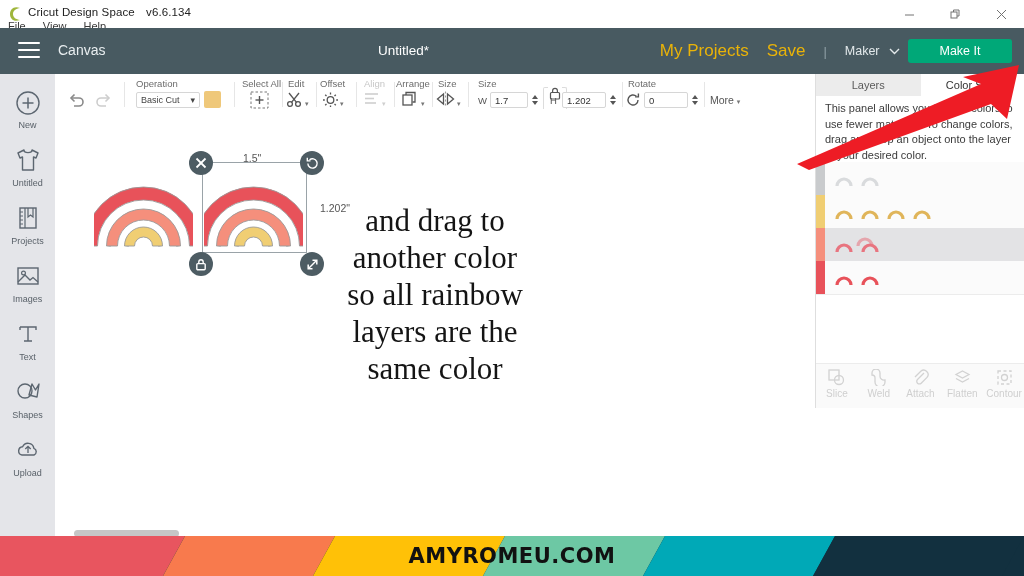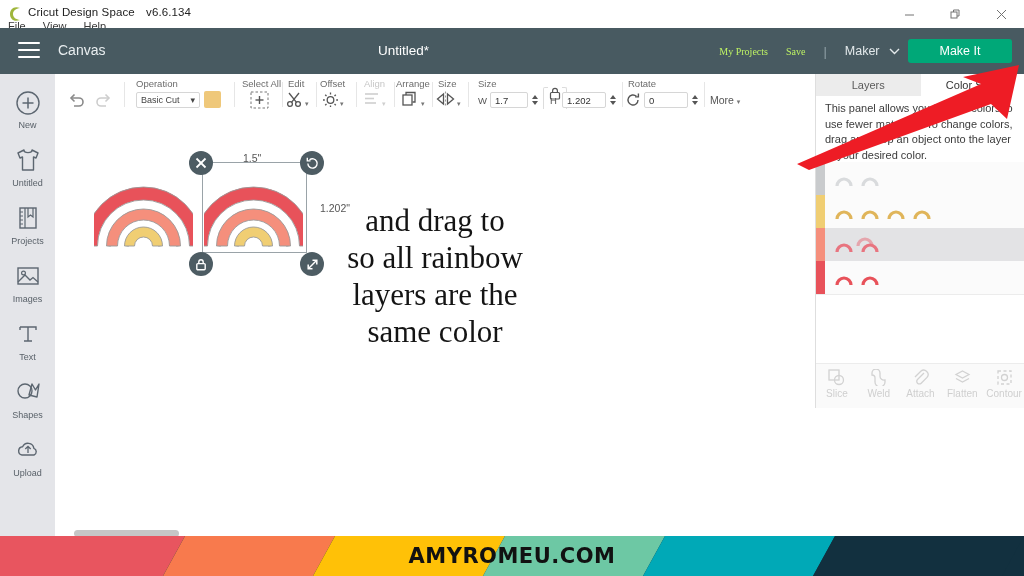--- a/index.html
+++ b/index.html
@@ -17,21 +17,21 @@
   .menubar span{margin-right:14px;cursor:default;}
   .wbtn{position:absolute;top:0;width:46px;height:28px;display:flex;align-items:center;justify-content:center;}
   .wbtn svg{opacity:.75;}
   
   .appbar{position:absolute;left:0;top:28px;width:1024px;height:46px;background:#485A61;}
   .hamburger{position:absolute;left:18px;top:14px;width:22px;height:17px;}
   .hamburger i{display:block;height:2px;background:#fff;margin-bottom:5px;border-radius:1px;}
   .canvas-label{position:absolute;left:58px;top:14px;color:#e9eef0;font-size:14px;}
   .proj-title{position:absolute;left:378px;top:15px;color:#fff;font-size:13.5px;}
   .hdr-right{position:absolute;right:0;top:0;height:46px;display:flex;align-items:center;}
-  .hdr-link{color:#bef264;font-size:10px;margin-right:18px;cursor:pointer;font-family:Liberation Serif, serif;}
+  .hdr-link{color:#eab308;font-size:17px;margin-right:18px;cursor:pointer;}
   .hdr-div{color:#8fa0a6;font-size:13px;margin-right:18px;}
   .hdr-machine{color:#e3e9eb;font-size:12.5px;margin-right:8px;}
   .chev{display:inline-block;margin-left:6px;}
   .makeit{background:#00A878;color:#fff;font-size:12.5px;width:104px;height:24px;border:none;border-radius:3px;margin-right:12px;cursor:pointer;}
   
   .toolbar{position:absolute;left:0;top:74px;width:1024px;height:40px;background:#fff;border-bottom:1px solid #e3e3e3;}
   .tlabel{font-size:9.5px;color:#6b6b6b;position:absolute;top:4px;white-space:nowrap;}
   .tlabel.dim{color:#c7c7c7;}
   .sep{position:absolute;top:8px;width:1px;height:25px;background:#e6e6e6;}
   .op-select{position:absolute;left:136px;top:18px;width:64px;height:16px;border:1px solid #d6d6d6;border-radius:2px;font-size:9px;color:#444;padding-left:4px;line-height:15px;box-sizing:border-box;background:#fff;}
@@ -536,20 +536,21 @@
         <line x1="2.5" y1="10.5" x2="10.5" y2="2.5" stroke="#fff" stroke-width="1.5"></line>
         <path d="M2.2 6.5 L2.2 10.8 L6.5 10.8" fill="none" stroke="#fff" stroke-width="1.5"></path>
         <path d="M10.8 6.5 L10.8 2.2 L6.5 2.2" fill="none" stroke="#fff" stroke-width="1.5"></path>
       </svg>
   </div>
   <div class="dimtext" style="left:188px;top:38px;">1.5"</div>
   <div class="dimtext" style="left:265px;top:88px;">1.202"</div>
 
   <div class="overlay-text" style="left:195px;top:88px;width:370px;" id="annot">
       <div>and drag to</div>
+      <div>another color</div>
       <div>so all rainbow</div>
       <div>layers are the</div>
       <div>same color</div>
     </div>
 
 </div>
 <div class="hscroll"></div>
 
 <div class="rpanel">
   <div class="rtabs">

